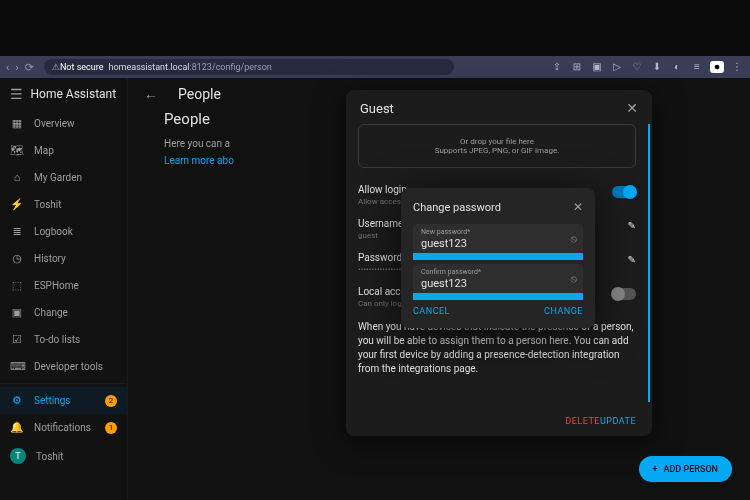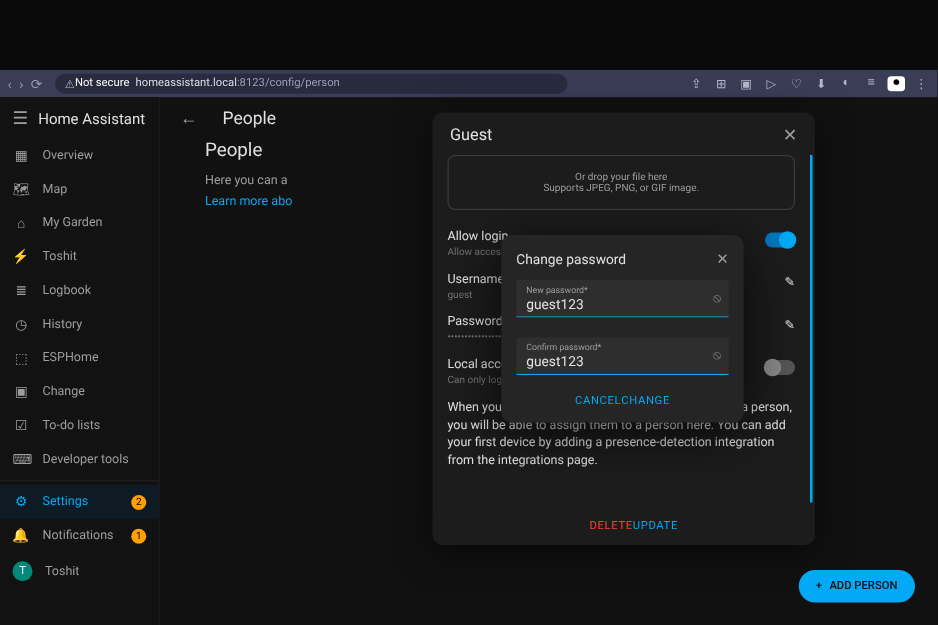--- a/index.html
+++ b/index.html
@@ -38,32 +38,32 @@
 .upload-box{border:1px solid #3a3a3a;border-radius:6px;height:44px;display:flex;flex-direction:column;align-items:center;justify-content:center;color:#9e9e9e;font-size:8px;margin-bottom:10px}
 .row{padding:6px 0;position:relative}
 .row .lbl{font-size:10px;color:#e1e1e1}
 .row .sub{font-size:8px;color:#757575;margin-top:2px}
 .toggle{position:absolute;right:0;top:8px;width:24px;height:12px;border-radius:6px;background:#555}
 .toggle .knob{position:absolute;width:14px;height:14px;border-radius:50%;background:#888;top:-1px;left:-1px}
 .toggle.on{background:#0277bd}
 .toggle.on .knob{background:#03a9f4;left:11px}
 .pencil{position:absolute;right:0;top:8px;color:#e1e1e1;font-size:10px}
 .info-text{font-size:10px;color:#e1e1e1;line-height:1.4;margin-top:6px}
-.drawer-foot{position:absolute;bottom:0;left:16px;right:0;padding:10px 16px;display:flex;justify-content:center}
+.drawer-foot{position:absolute;bottom:0;left:16px;right:0;padding:10px 16px;display:flex;justify-content:flex-end}
 .btn-del{color:#f44336;font-size:9px;letter-spacing:.5px;cursor:pointer}
 .btn-upd{color:#03a9f4;font-size:9px;letter-spacing:.5px;cursor:pointer}
 .dialog{position:absolute;top:110px;left:273px;width:194px;background:#252525;border-radius:8px;box-shadow:0 8px 40px rgba(0,0,0,.7);padding:12px}
 .dialog-head{display:flex;align-items:flex-end;margin-bottom:10px}
 .dialog-head h4{font-size:11px;font-weight:400}
 .dialog-head .close-x{font-size:12px}
-.field{background:#2e2e2e;border-radius:3px 3px 0 0;border-bottom:1px solid #0ea5e9;padding:4px 8px 3px;margin-bottom:16px;position:relative}
+.field{background:#2e2e2e;border-radius:3px 3px 0 0;border-bottom:7px solid #0ea5e9;padding:4px 8px 3px;margin-bottom:4px;position:relative}
 .field .flabel{font-size:7px;color:#9e9e9e}
 .field .fval{font-size:11px;color:#e1e1e1;margin-top:1px}
 .eye{position:absolute;right:6px;top:50%;transform:translateY(-50%);color:#888;font-size:10px}
-.dialog-foot{display:flex;justify-content:center;margin-top:6px}
+.dialog-foot{display:flex;justify-content:space-between;margin-top:6px}
 .dlg-btn{color:#03a9f4;font-size:9px;letter-spacing:.5px;cursor:pointer}
 .fab{position:absolute;bottom:18px;right:18px;background:#03a9f4;color:#111;border-radius:16px;padding:8px 14px;font-size:9px;display:flex;align-items:center;gap:6px;cursor:pointer;font-weight:500}
 .burger{font-size:14px;color:#9e9e9e}
 </style>
 </head>
 <body>
 
 <div class="browser-bar">
   <span class="nav-btn">‹</span>
   <span class="nav-btn">›</span>

